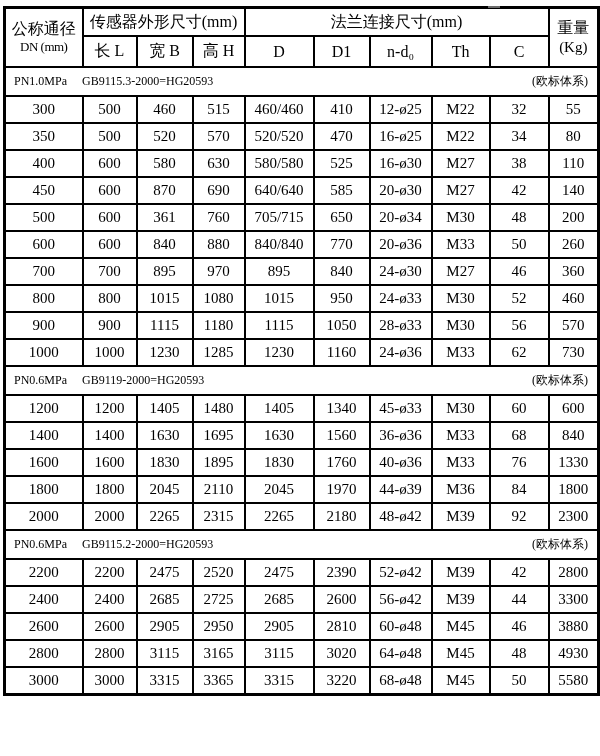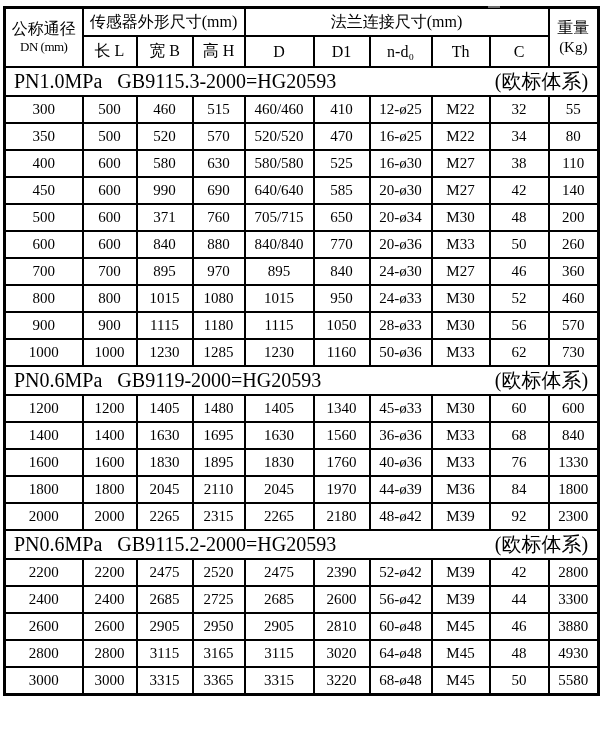--- a/index.html
+++ b/index.html
@@ -43,21 +43,21 @@
   tr.head-top th { height: 26px; }
   #subheader-row th { height: 29px; }
 
   .two-line div { line-height: 1.25; }
   .dn-sub { font-size: 13px; letter-spacing: -0.5px; }
   .kg-sub { font-size: 15px; text-align: center; }
 
   tr.section-row td {
     height: 27px;
     text-align: left;
-    font-size: 20px;
+    font-size: 12px;
   }
   .secflex {
     display: flex;
     align-items: center;
     padding: 0 9px 0 8px;
   }
   .sec-standard { margin-left: 15px; }
   .sec-note { margin-left: auto; }
 
   tr.data-row td { height: 25px; }
@@ -147,33 +147,33 @@
           <td>580/580</td>
           <td>525</td>
           <td>16-ø30</td>
           <td>M27</td>
           <td>38</td>
           <td>110</td>
         </tr>
         <tr class="data-row">
           <td>450</td>
           <td>600</td>
-          <td>990</td>
+          <td>870</td>
           <td>690</td>
           <td>640/640</td>
           <td>585</td>
           <td>20-ø30</td>
           <td>M27</td>
           <td>42</td>
           <td>140</td>
         </tr>
         <tr class="data-row">
           <td>500</td>
           <td>600</td>
-          <td>371</td>
+          <td>361</td>
           <td>760</td>
           <td>705/715</td>
           <td>650</td>
           <td>20-ø34</td>
           <td>M30</td>
           <td>48</td>
           <td>200</td>
         </tr>
         <tr class="data-row">
           <td>600</td>
@@ -223,21 +223,21 @@
           <td>56</td>
           <td>570</td>
         </tr>
         <tr class="data-row">
           <td>1000</td>
           <td>1000</td>
           <td>1230</td>
           <td>1285</td>
           <td>1230</td>
           <td>1160</td>
-          <td>50-ø36</td>
+          <td>24-ø36</td>
           <td>M33</td>
           <td>62</td>
           <td>730</td>
         </tr>
         <tr class="section-row">
           <td colspan="10">
             <div class="secflex">
               <span class="sec-pn">PN0.6MPa</span>
               <span class="sec-standard">GB9119-2000=HG20593</span>
               <span class="sec-note">(欧标体系)</span>

